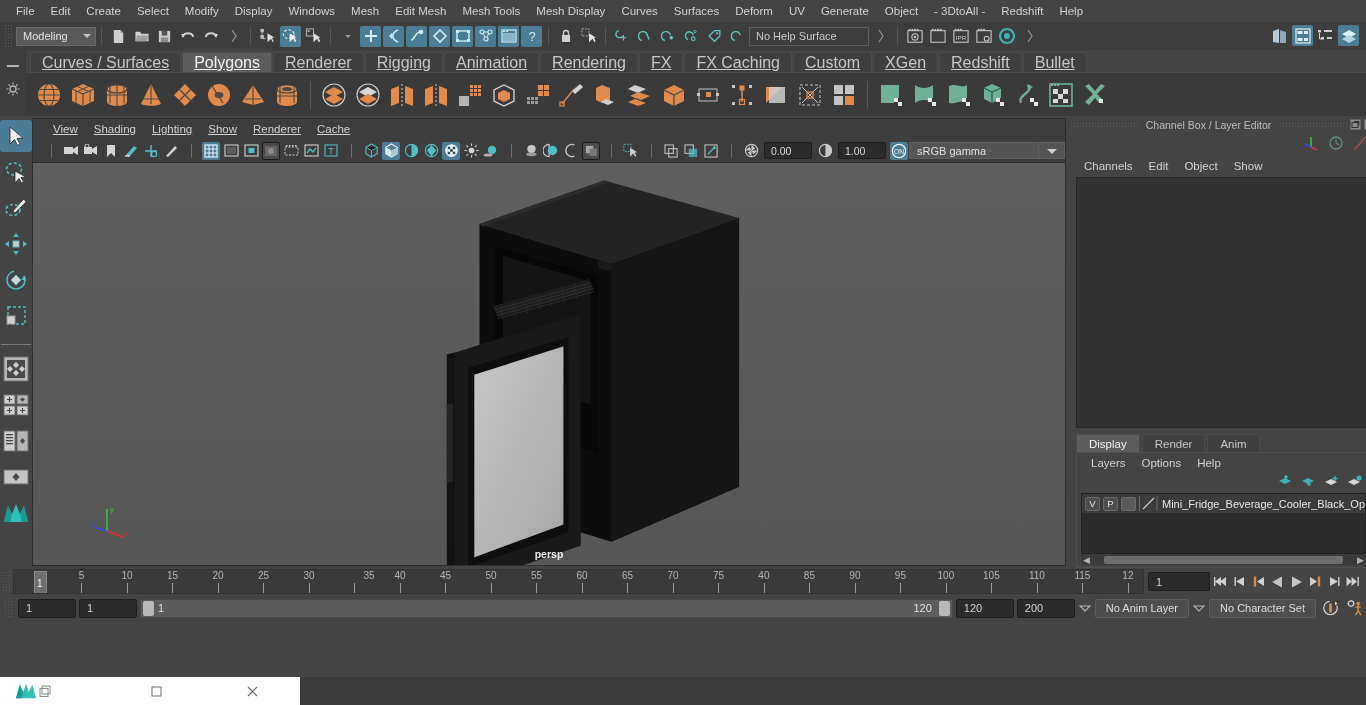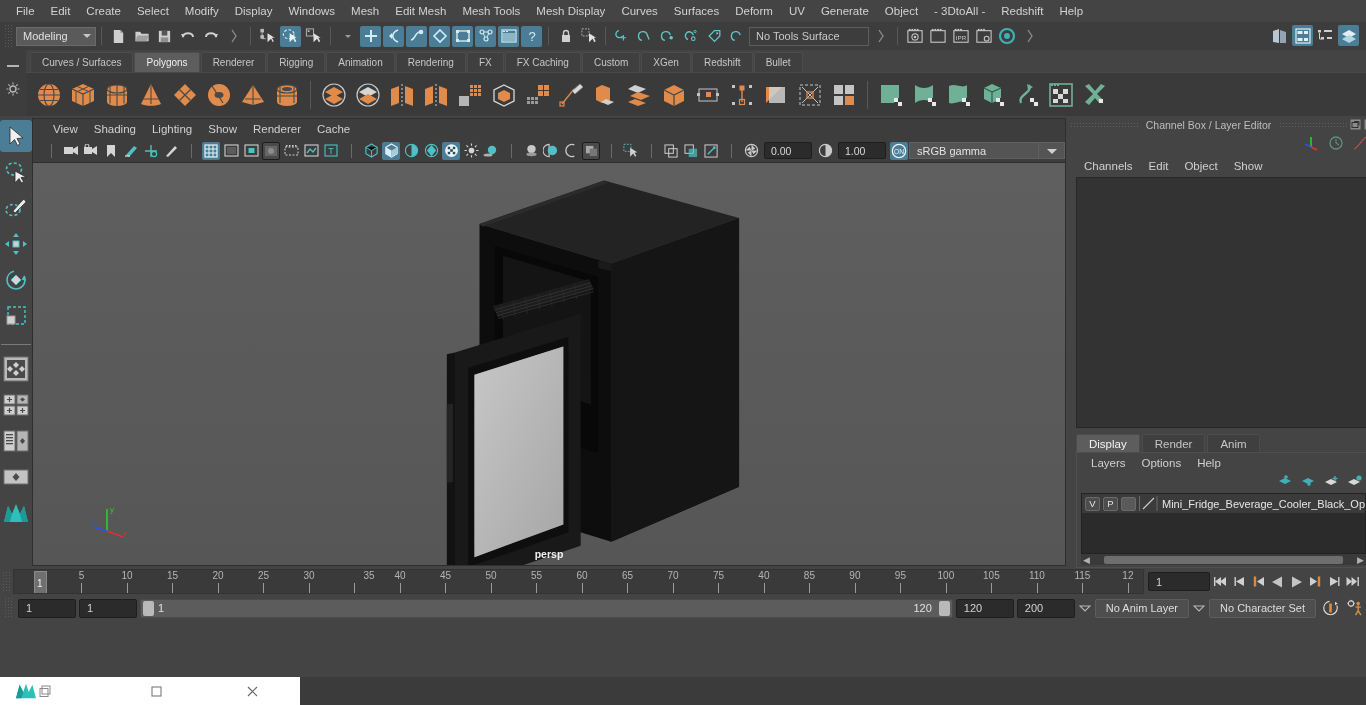--- a/index.html
+++ b/index.html
@@ -30,40 +30,40 @@
   .livefield { width:120px; height:19px; background:#3d3d3d; border:1px solid #5d5d5d; color:#c9c9c9;
                font-size:11px; display:flex; align-items:center; padding-left:6px; }
   .rightgrp { position:absolute; right:6px; top:3px; display:flex; align-items:center; }
 
   
   .shelfwrap { background:#444; display:flex; }
   .shelfside { width:26px; background:#3d3d3d; display:flex; flex-direction:column; align-items:center; padding-top:6px; }
   .shelfside .ic { width:20px; height:22px; display:flex; align-items:center; justify-content:center; }
   .shelfmain { flex:1; }
   .shelftabs { height:22px; background:#444; display:flex; align-items:flex-end; padding-left:4px; }
-  .stab { height:20px; padding:0 11px; line-height:20px; font-size:10px; color:#c6c6c6;
+  .stab { height:20px; padding:0 11px; line-height:20px; font-size:16px; color:#c6c6c6;
           background:#3f3f3f; border:1px solid #4c4c4c; border-bottom:none; margin-right:1px;
-          border-radius:2px 2px 0 0; }
+          border-radius:2px 2px 0 0;text-decoration:underline; }
   .stab.active { background:#5d5d5d; color:#f0f0f0; }
   .shelfbar { height:44px; background:#3a3a3a; border-top:1px solid #4a4a4a; display:flex; align-items:center; padding-left:6px; }
   .sbtn { width:34px; height:36px; display:flex; align-items:center; justify-content:center; flex:none; }
   .vsep { width:1px; height:28px; background:#585858; margin:0 6px; flex:none; }
 
   
   .bodyrow { display:flex; height:452px; }
   .leftdock { width:45px; background:#444; display:flex; flex-direction:column; align-items:center; padding-top:4px; }
   .ltool { width:32px; height:32px; margin-bottom:4px; display:flex; align-items:center; justify-content:center; border-radius:3px; }
   .ltool.sel { background:#4b7d96; }
   .ldiv { width:30px; height:1px; background:#7a7a7a; margin:8px 0 8px 0; }
 
   
   .vpwrap { flex:1; background:#444; padding:2px 4px 2px 0; }
   .viewport { width:100%; height:100%; background:#5b5b5b; border:1px solid #2e2e2e; position:relative; display:flex; flex-direction:column; }
   .vpmenu { height:20px; background:#3d3d3d; display:flex; align-items:center; padding-left:12px; }
-  .vpmenu .mi { padding:0 8px; font-size:11.5px; color:#d0d0d0; }
+  .vpmenu .mi { padding:0 8px; font-size:11.5px; color:#d0d0d0;text-decoration:underline; }
   .vptools { height:24px; background:#3d3d3d; display:flex; align-items:center; padding-left:8px; border-bottom:1px solid #2d2d2d; }
   .vbtn { width:18px; height:18px; display:flex; align-items:center; justify-content:center; flex:none; margin:0 1px; }
   .vbtn.on { background:#4b7d96; border-radius:2px; }
   .vbtn.frame { border:1px solid #1c1c1c; background:#4a4a4a; border-radius:2px; }
   .numfield { width:48px; height:17px; background:#2b2b2b; border:1px solid #1e1e1e; color:#d8d8d8;
               font-size:10.5px; display:flex; align-items:center; padding-left:6px; margin:0 3px; border-radius:2px; }
   .gammafield { width:130px; height:17px; background:#545454; border:1px solid #606060; color:#e2e2e2;
                 font-size:11px; display:flex; align-items:center; padding-left:7px; }
   .gammaarrow { width:26px; height:17px; background:#545454; border:1px solid #606060; border-left:none;
                 display:flex; align-items:center; justify-content:center; }
@@ -342,21 +342,21 @@
           <path d="M3 9 L9 3 L15 3 L15 9 L9 15z" fill="none" stroke="#5fc8c8" stroke-width="1.4"></path>
           <circle cx="12" cy="6" r="1.3" fill="#5fc8c8"></circle>
         </svg>
     </div>
     <div class="tbtn">
       <svg width="17" height="16" viewBox="0 0 18 18">
           <path d="M6 14 a5 5 0 1 1 6 -6" stroke="#5fc8c8" stroke-width="1.5" fill="none"></path>
         </svg>
     </div>
     <div class="livefield">
-      <span>No Tools Surface</span>
+      <span>No Help Surface</span>
     </div>
     <div class="tbtn">
       <svg width="8" height="14" viewBox="0 0 8 14">
           <path d="M2 1 L6 7 L2 13" stroke="#8d8d8d" stroke-width="1.3" fill="none"></path>
         </svg>
     </div>
     <div class="sep"></div>
 
     <div class="tbtn">
       <svg width="18" height="16" viewBox="0 0 18 18">

